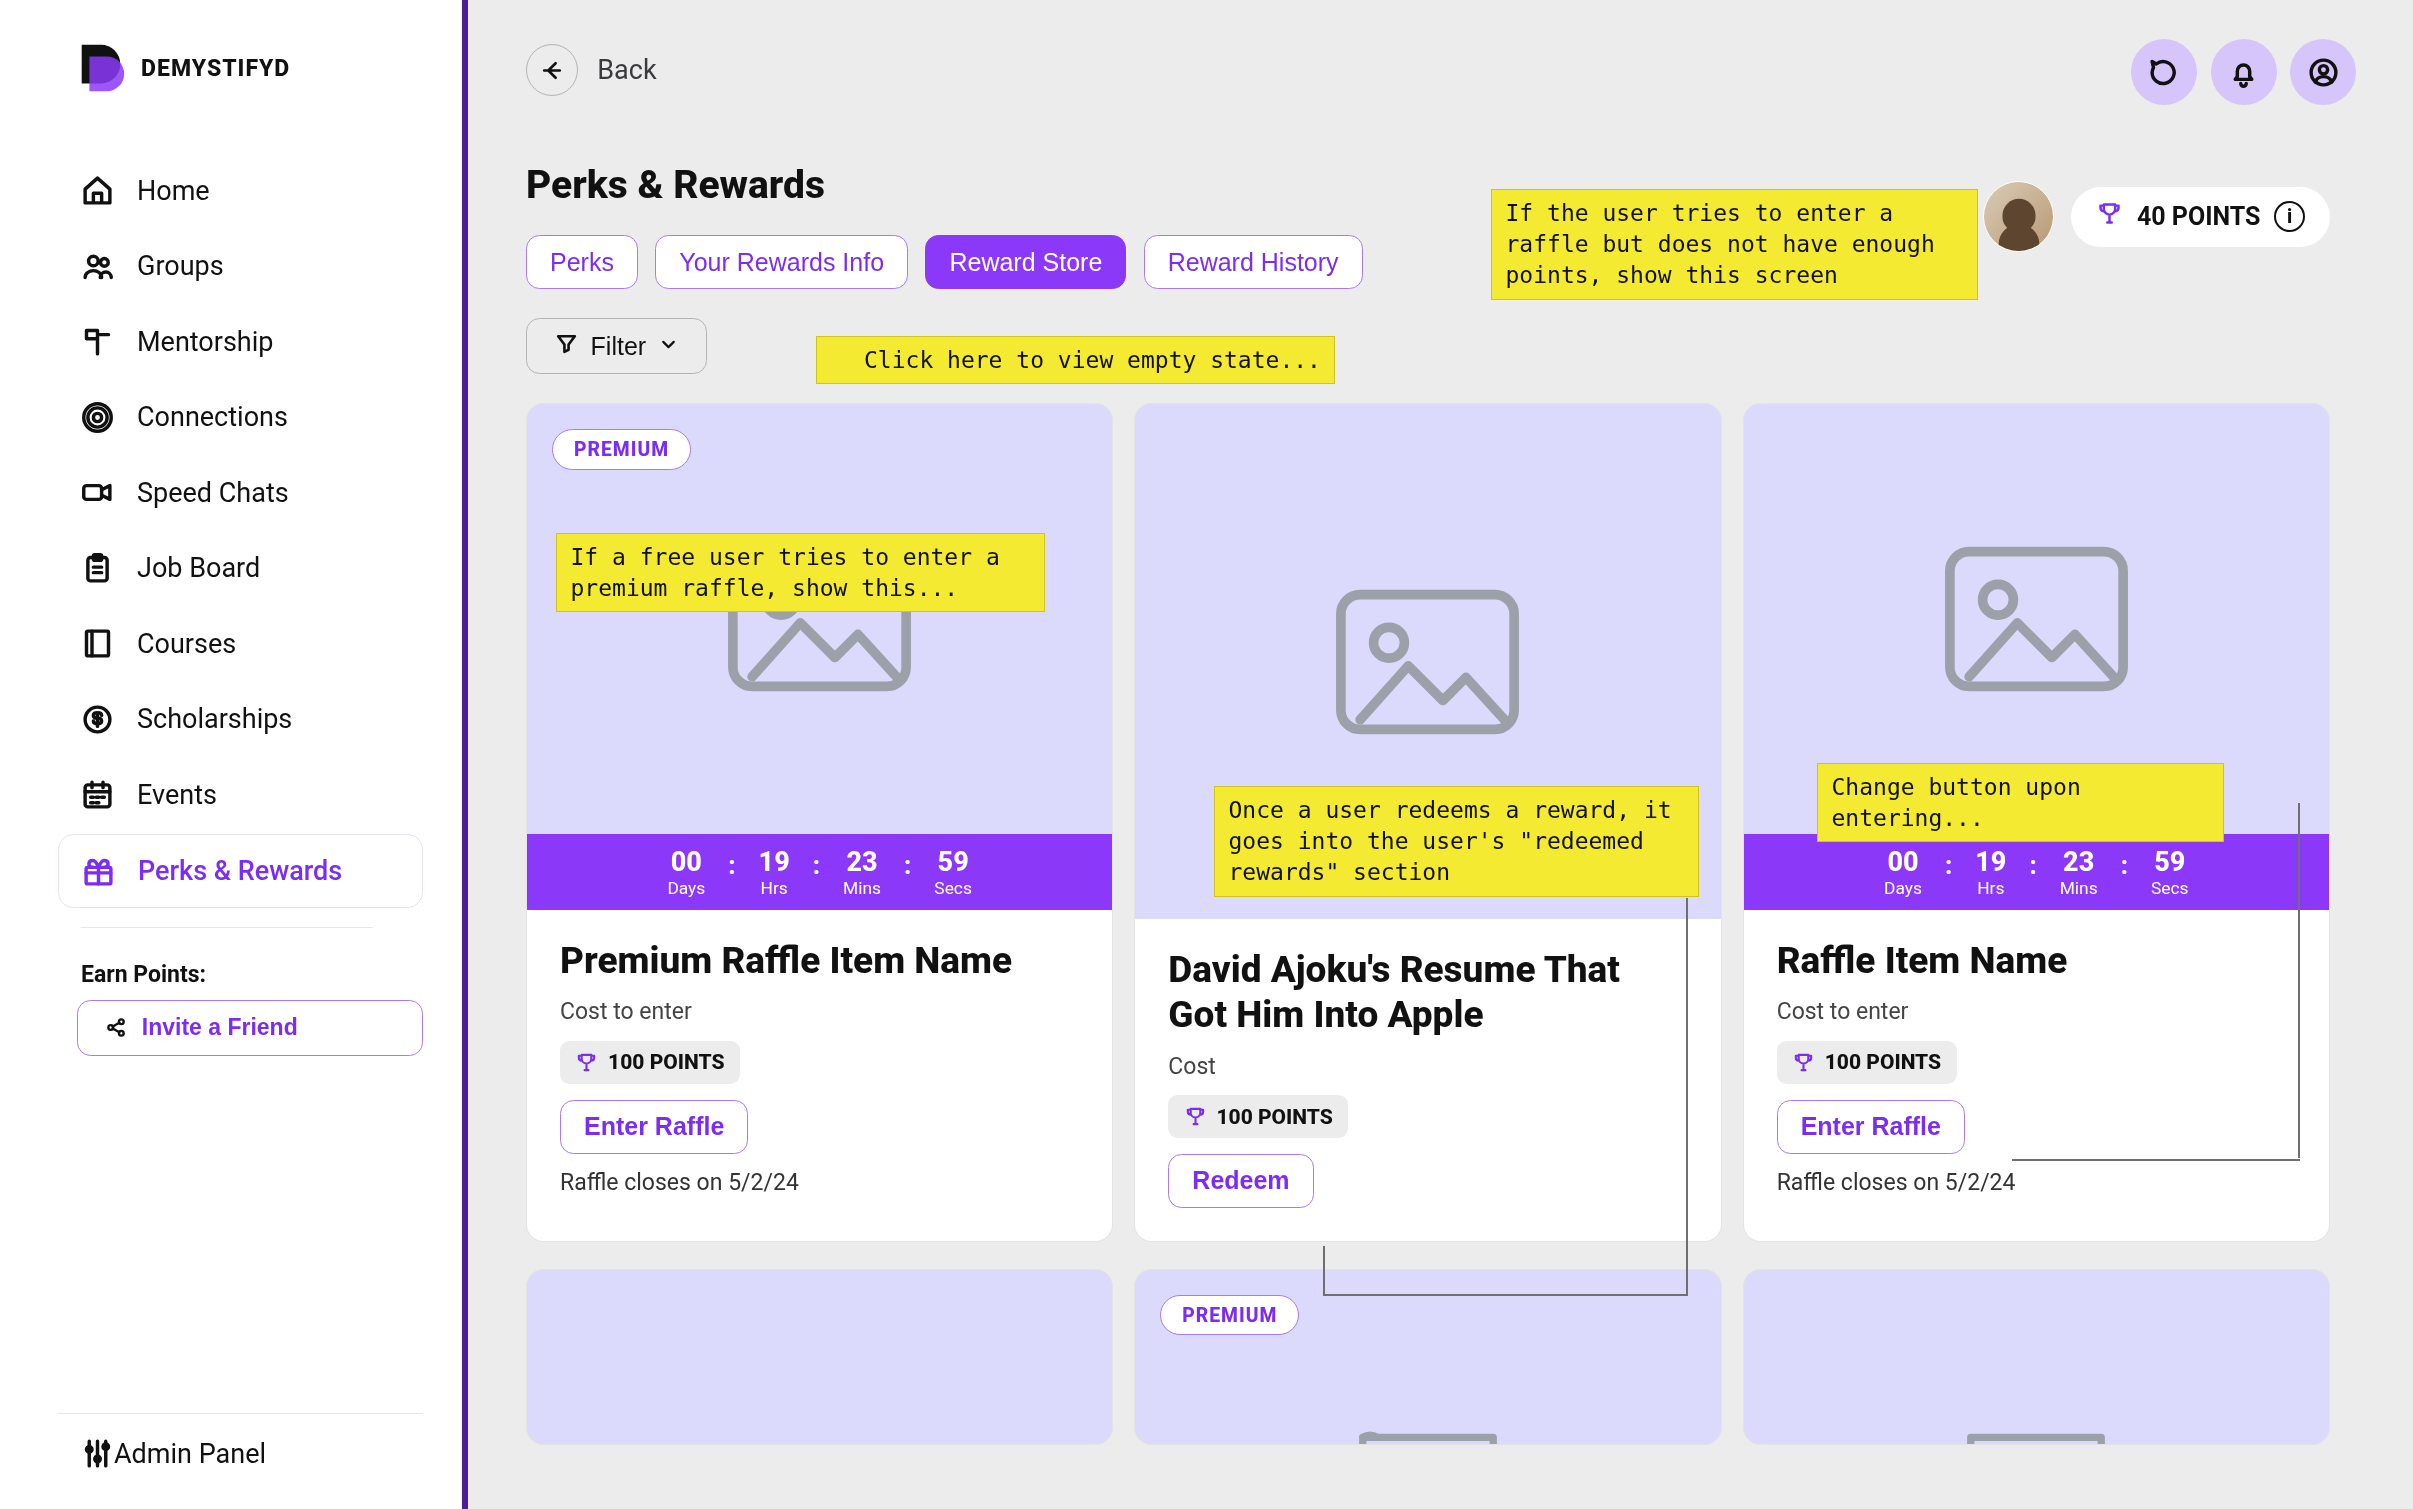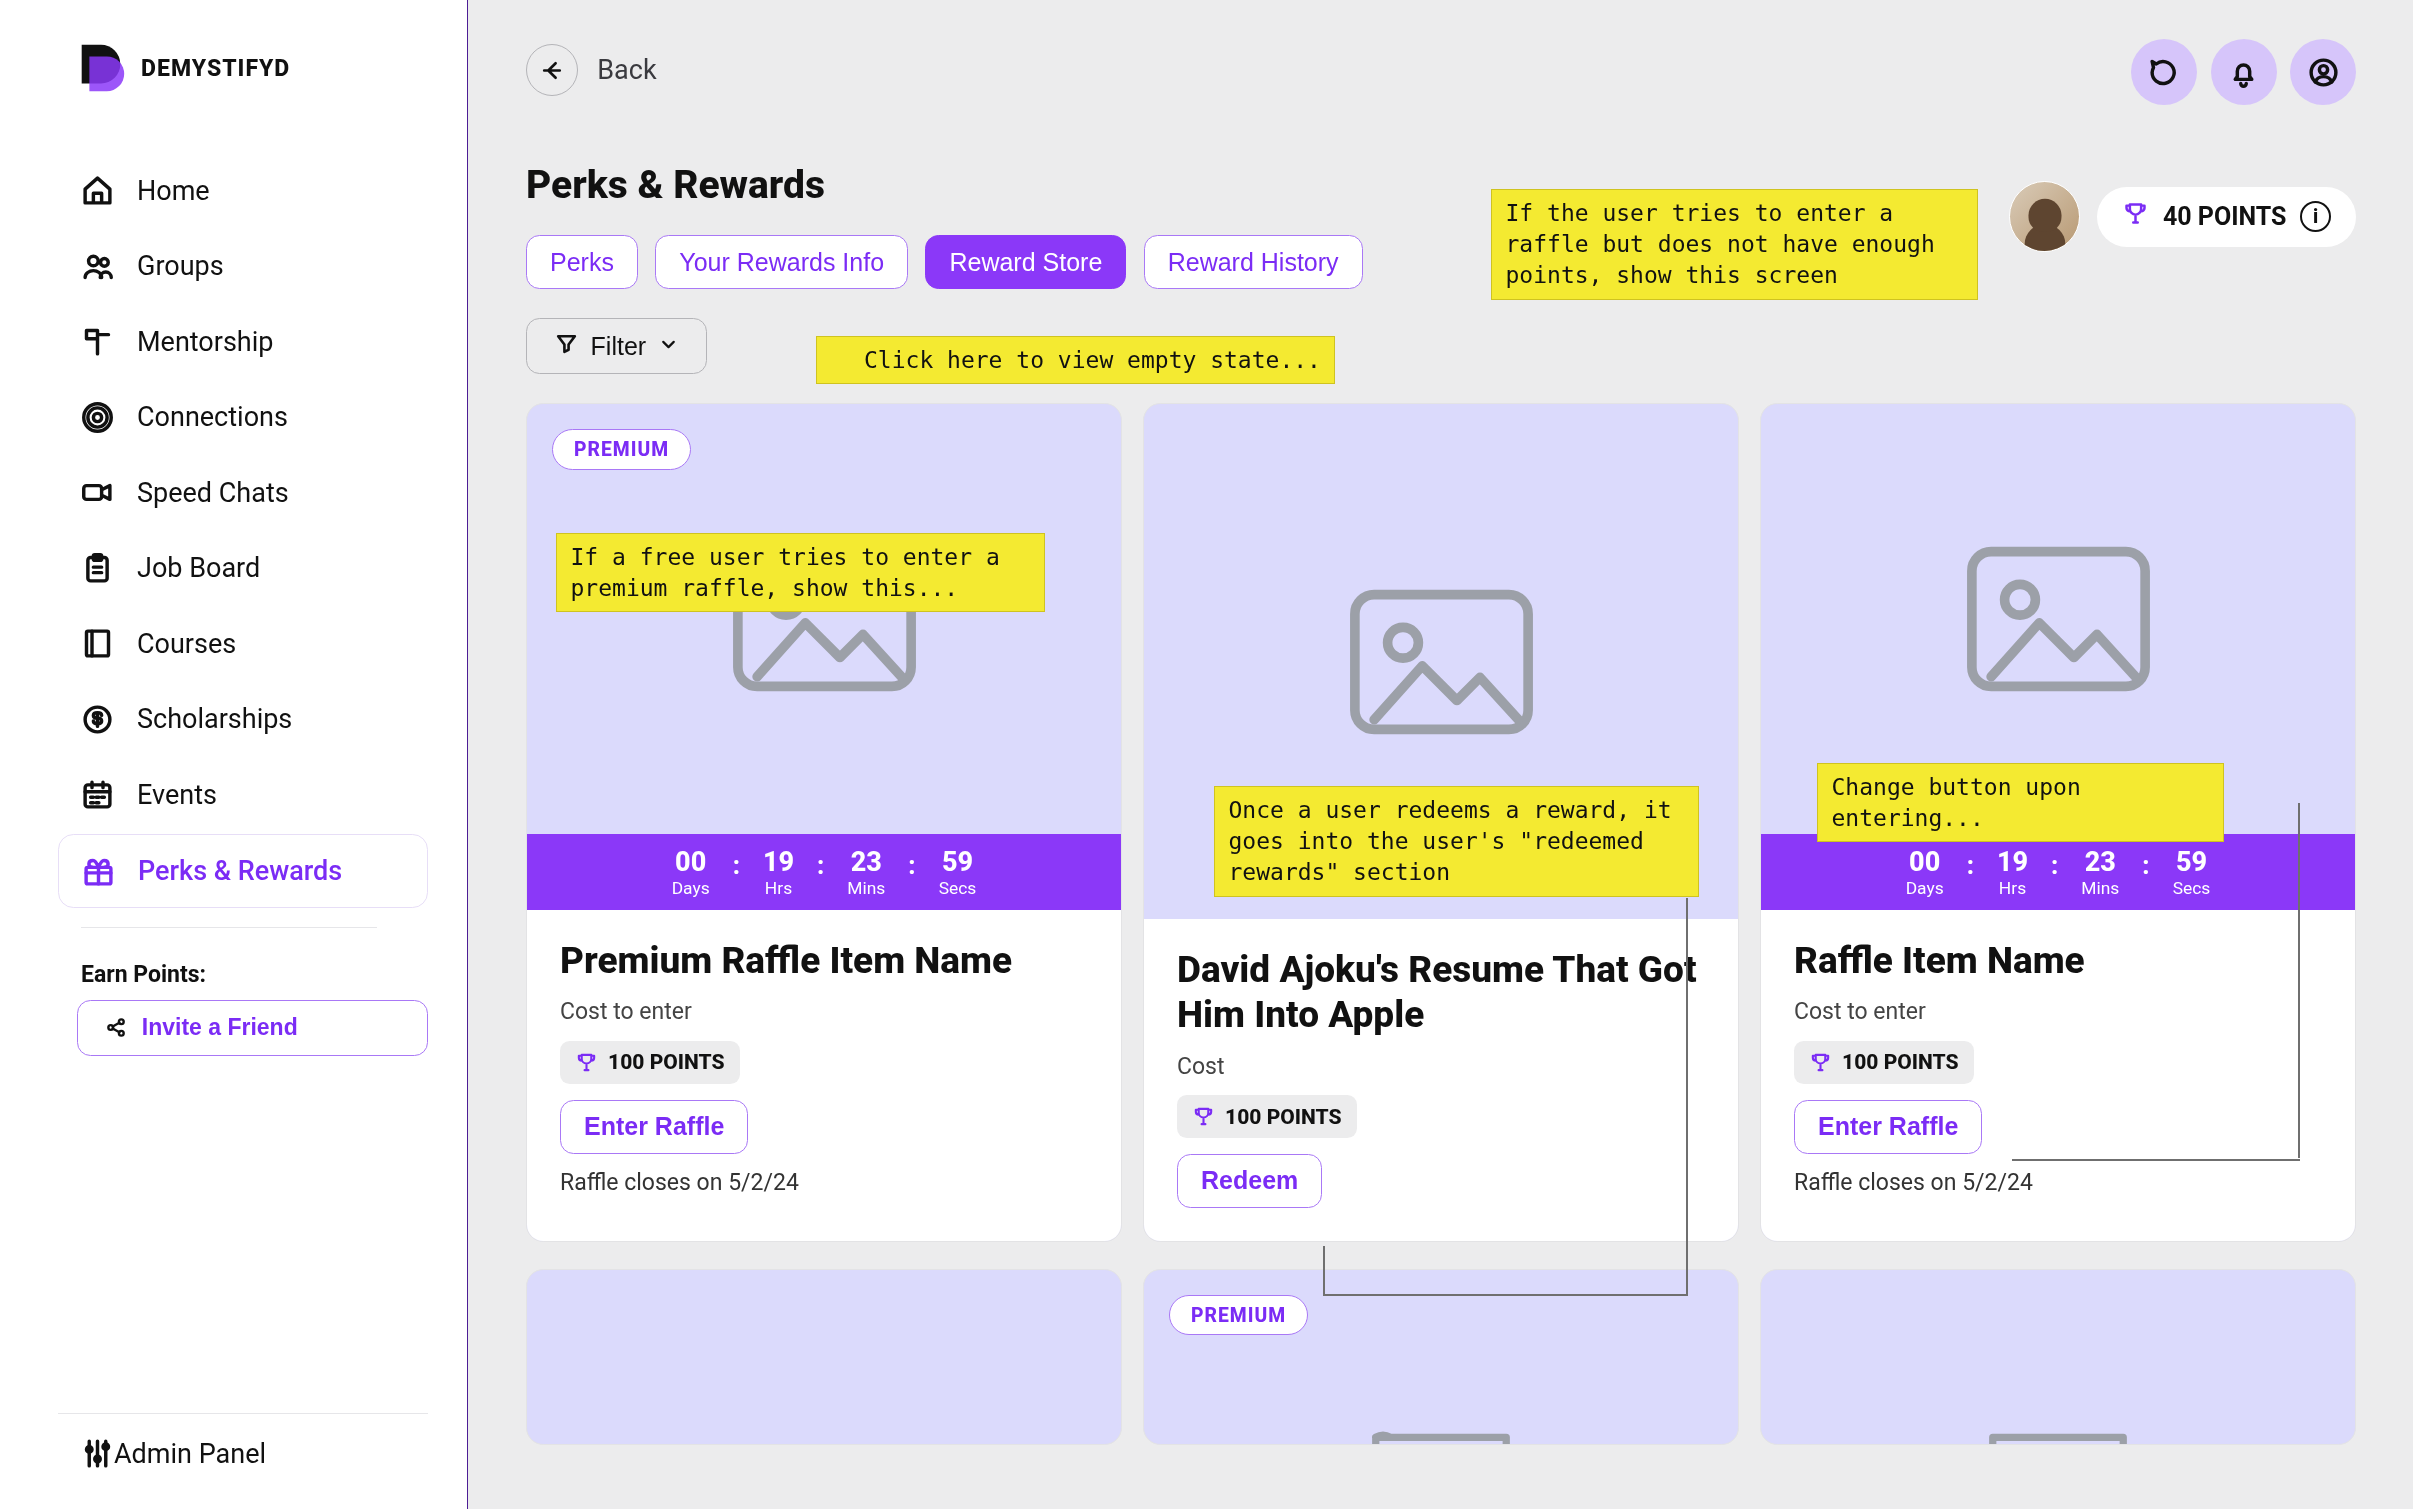--- a/index.html
+++ b/index.html
@@ -1,37 +1,37 @@
 <!DOCTYPE html>
 <html><head>
 <meta charset="utf-8">
 <style>
 * { margin: 0; padding: 0; box-sizing: border-box; }
 body { font-family: -apple-system, BlinkMacSystemFont, "Segoe UI", Roboto, Helvetica, Arial, sans-serif; background: #ececed; color: #111; width: 2414px; height: 1509px; overflow: hidden; position: relative; }
 .layout { display: flex; height: 100%; }
 
 
-.sidebar { width: 468px; background: #fff; border-right: 1px solid #4c1d95; display: flex; flex-direction: column; padding: 39px 39px 0 58px; }
+.sidebar { width: 468px; background: #fff; border-right: 6px solid #4c1d95; display: flex; flex-direction: column; padding: 39px 39px 0 58px; }
 .logo-row { display: flex; align-items: center; gap: 11.6px; margin-bottom: 58px; padding-left: 13.5px; }
 .logo-mark { width: 58px; height: 58px; position: relative; }
 .logo-mark svg { width: 58px; height: 58px; }
 .logo-text { font-weight: 800; font-size: 23px; letter-spacing: 1px; }
 .nav { display: flex; flex-direction: column; gap: 3.9px; }
 .nav-item { display: flex; align-items: center; gap: 23px; padding: 19.3px 23px; border-radius: 15.4px; font-size: 27px; font-weight: 400; cursor: pointer; color: #111; }
 .nav-item.active { background: #fff; border: 1.9px solid #e7def7; color: #7b2cf5; font-weight: 500; }
 .nav-item .icon { width: 33px; height: 33px; flex-shrink:0; display:flex; align-items:center; justify-content:center; }
 .nav-divider { border-top: 1px solid #e6e6e9; margin: 19.3px 0 19.3px 23px; width: 80%; }
 .earn-label { font-size: 23px; font-weight: 700; margin: 13.5px 0 11.6px 23px; color:#111;}
 .invite-btn { display: inline-flex; align-items: center; gap: 13.5px; border: 1.9px solid #a978f6; color: #7b2cf5; background: #fff; border-radius: 13.5px; padding: 13.5px 27px; font-size: 23px; font-weight: 600; cursor: pointer; margin-left: 19.3px; }
 .invite-btn .icon { width: 23px; height: 23px; }
 .admin-row { margin-top: auto; padding: 23px 23px 39px; display: flex; align-items: center; border-top: 1px solid #e6e6e9; }
 .admin-row .label { font-size: 27px; }
 
 
-.main { flex: 1; padding: 44px 58px 0 58px; overflow: hidden; position:relative; }
+.main { flex: 1; padding: 44px 84px 0 58px; overflow: hidden; position:relative; }
 .back-row { display: flex; align-items: center; gap: 19.3px; margin-bottom: 66px; }
 .back-circle { width: 52px; height: 52px; border: 1.9px solid #b4b4b8; border-radius: 50%; display: flex; align-items: center; justify-content: center; cursor: pointer; background:#ececed; }
 .back-text { font-size: 27px; color: #3a3a3f; }
 .top-icons { position: absolute; top: 39px; right: 58px; display: flex; gap: 13.5px; }
 .top-icon { width: 66px; height: 66px; border-radius: 50%; background: #d6c5fa; display: flex; align-items: center; justify-content: center; cursor: pointer; }
 .top-icon svg { width: 33px; height: 33px; }
 
 .page-title { font-size: 39px; font-weight: 800; margin-bottom: 27px; }
 .header-row { display:flex; align-items:flex-start; gap:31px; }
 .tabs-wrap { flex:1; }

